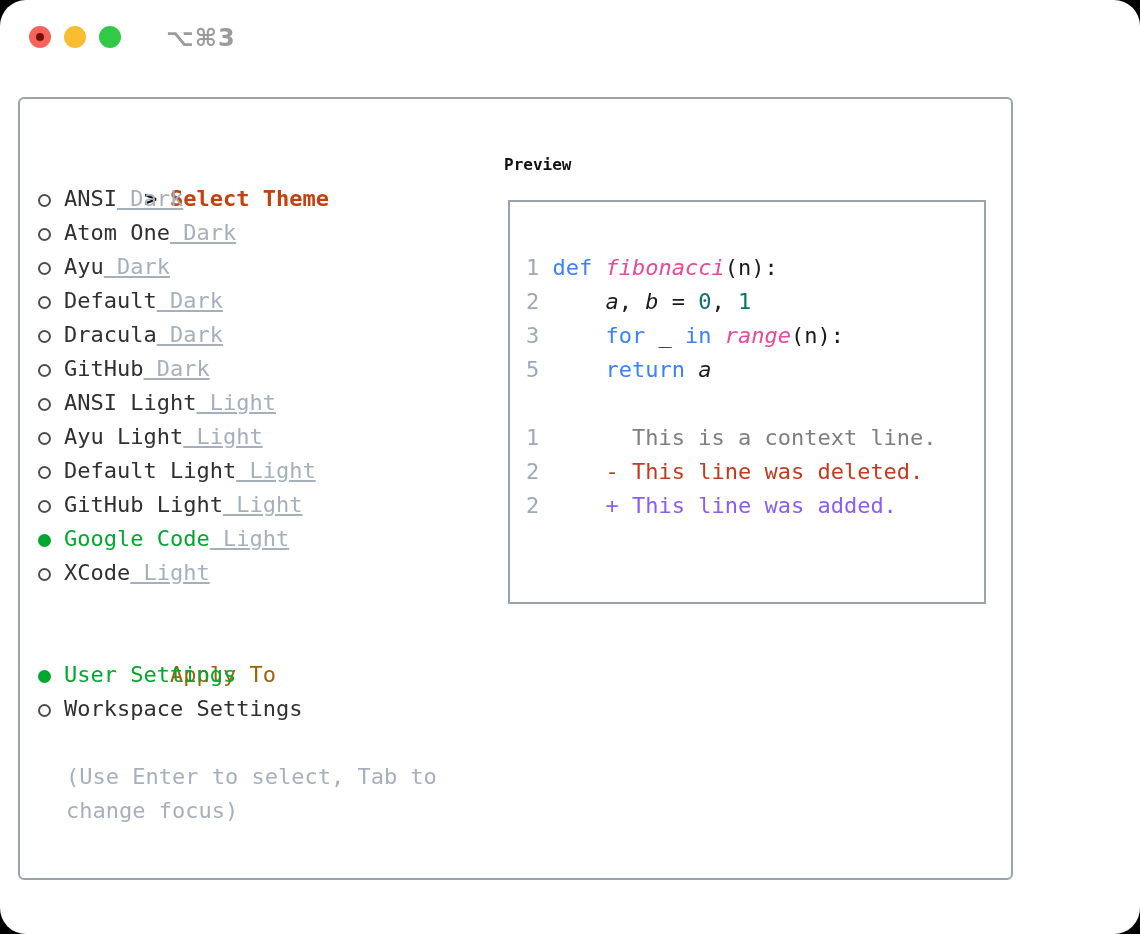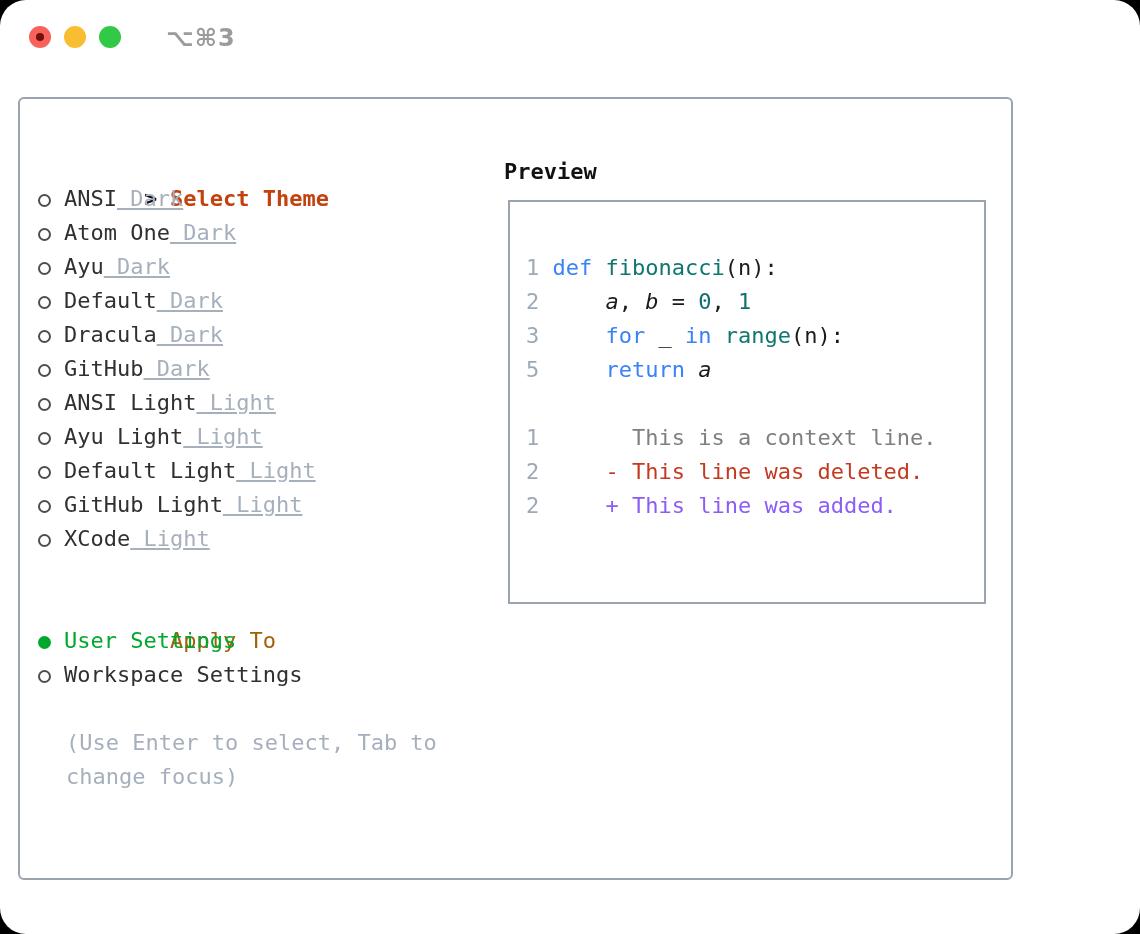--- a/index.html
+++ b/index.html
@@ -47,33 +47,33 @@
   }
   .dot.filled{border:none;background:#00a82e;}
   .lab{color:#303030;}
   .row.sel .lab{color:#00a82e;}
   .variant{color:#a6b0bd;text-decoration:underline;}
   .hint{
     white-space:normal;width:450px;color:#a6b0bd;font-size:22px;line-height:34px;margin-left:28px;
   }
   
   .preview-title{
-    position:absolute;left:484px;top:56px;font-size:22px;line-height:34px;
+    position:absolute;left:484px;top:49px;font-size:16px;line-height:34px;
     font-weight:700;color:#111;
   }
   .preview-box{
     position:absolute;left:488px;top:101px;width:478px;height:404px;
     border:2px solid #9aa3ae;background:#fff;box-sizing:border-box;
     padding:49px 0 0 16px;overflow:hidden;
   }
   .cline{white-space:pre;font-size:22px;line-height:34px;height:34px;}
   .lnum{color:#9da9b6;}
   .t-plain{color:#1b1b1b;}
   .t-kw{color:#3b82f6;}
-  .t-fn{color:#0f766e;}
+  .t-fn{color:#ec4899;font-style:italic;}
   .t-lit{color:#0e6f6f;}
   .t-var{color:#1b1b1b;font-style:italic;}
   .t-ctx{color:#7f7f7f;}
   .t-del{color:#c43a20;}
   .t-add{color:#8b5cf6;}
 </style>
 </head>
 <body>
 
 <div class="window">
@@ -97,20 +97,21 @@
           <div class="row"><span class="marker"><span class="dot"></span></span><span class="lab">ANSI</span><span class="variant"> Dark</span></div>
           <div class="row"><span class="marker"><span class="dot"></span></span><span class="lab">Atom One</span><span class="variant"> Dark</span></div>
           <div class="row"><span class="marker"><span class="dot"></span></span><span class="lab">Ayu</span><span class="variant"> Dark</span></div>
           <div class="row"><span class="marker"><span class="dot"></span></span><span class="lab">Default</span><span class="variant"> Dark</span></div>
           <div class="row"><span class="marker"><span class="dot"></span></span><span class="lab">Dracula</span><span class="variant"> Dark</span></div>
           <div class="row"><span class="marker"><span class="dot"></span></span><span class="lab">GitHub</span><span class="variant"> Dark</span></div>
           <div class="row"><span class="marker"><span class="dot"></span></span><span class="lab">ANSI Light</span><span class="variant"> Light</span></div>
           <div class="row"><span class="marker"><span class="dot"></span></span><span class="lab">Ayu Light</span><span class="variant"> Light</span></div>
           <div class="row"><span class="marker"><span class="dot"></span></span><span class="lab">Default Light</span><span class="variant"> Light</span></div>
           <div class="row"><span class="marker"><span class="dot"></span></span><span class="lab">GitHub Light</span><span class="variant"> Light</span></div>
+          <div class="row sel"><span class="marker"><span class="dot filled"></span></span><span class="lab">Google Code</span><span class="variant"> Light</span></div>
           <div class="row"><span class="marker"><span class="dot"></span></span><span class="lab">XCode</span><span class="variant"> Light</span></div>
         </div>
       <div class="row blank"> </div>
       <div class="row">
         <span class="marker"></span><span class="sub-label">Apply To</span>
       </div>
       <div id="apply-list">
           <div class="row sel"><span class="marker"><span class="dot filled"></span></span><span class="lab">User Settings</span></div>
           <div class="row"><span class="marker"><span class="dot"></span></span><span class="lab">Workspace Settings</span></div>
         </div>

